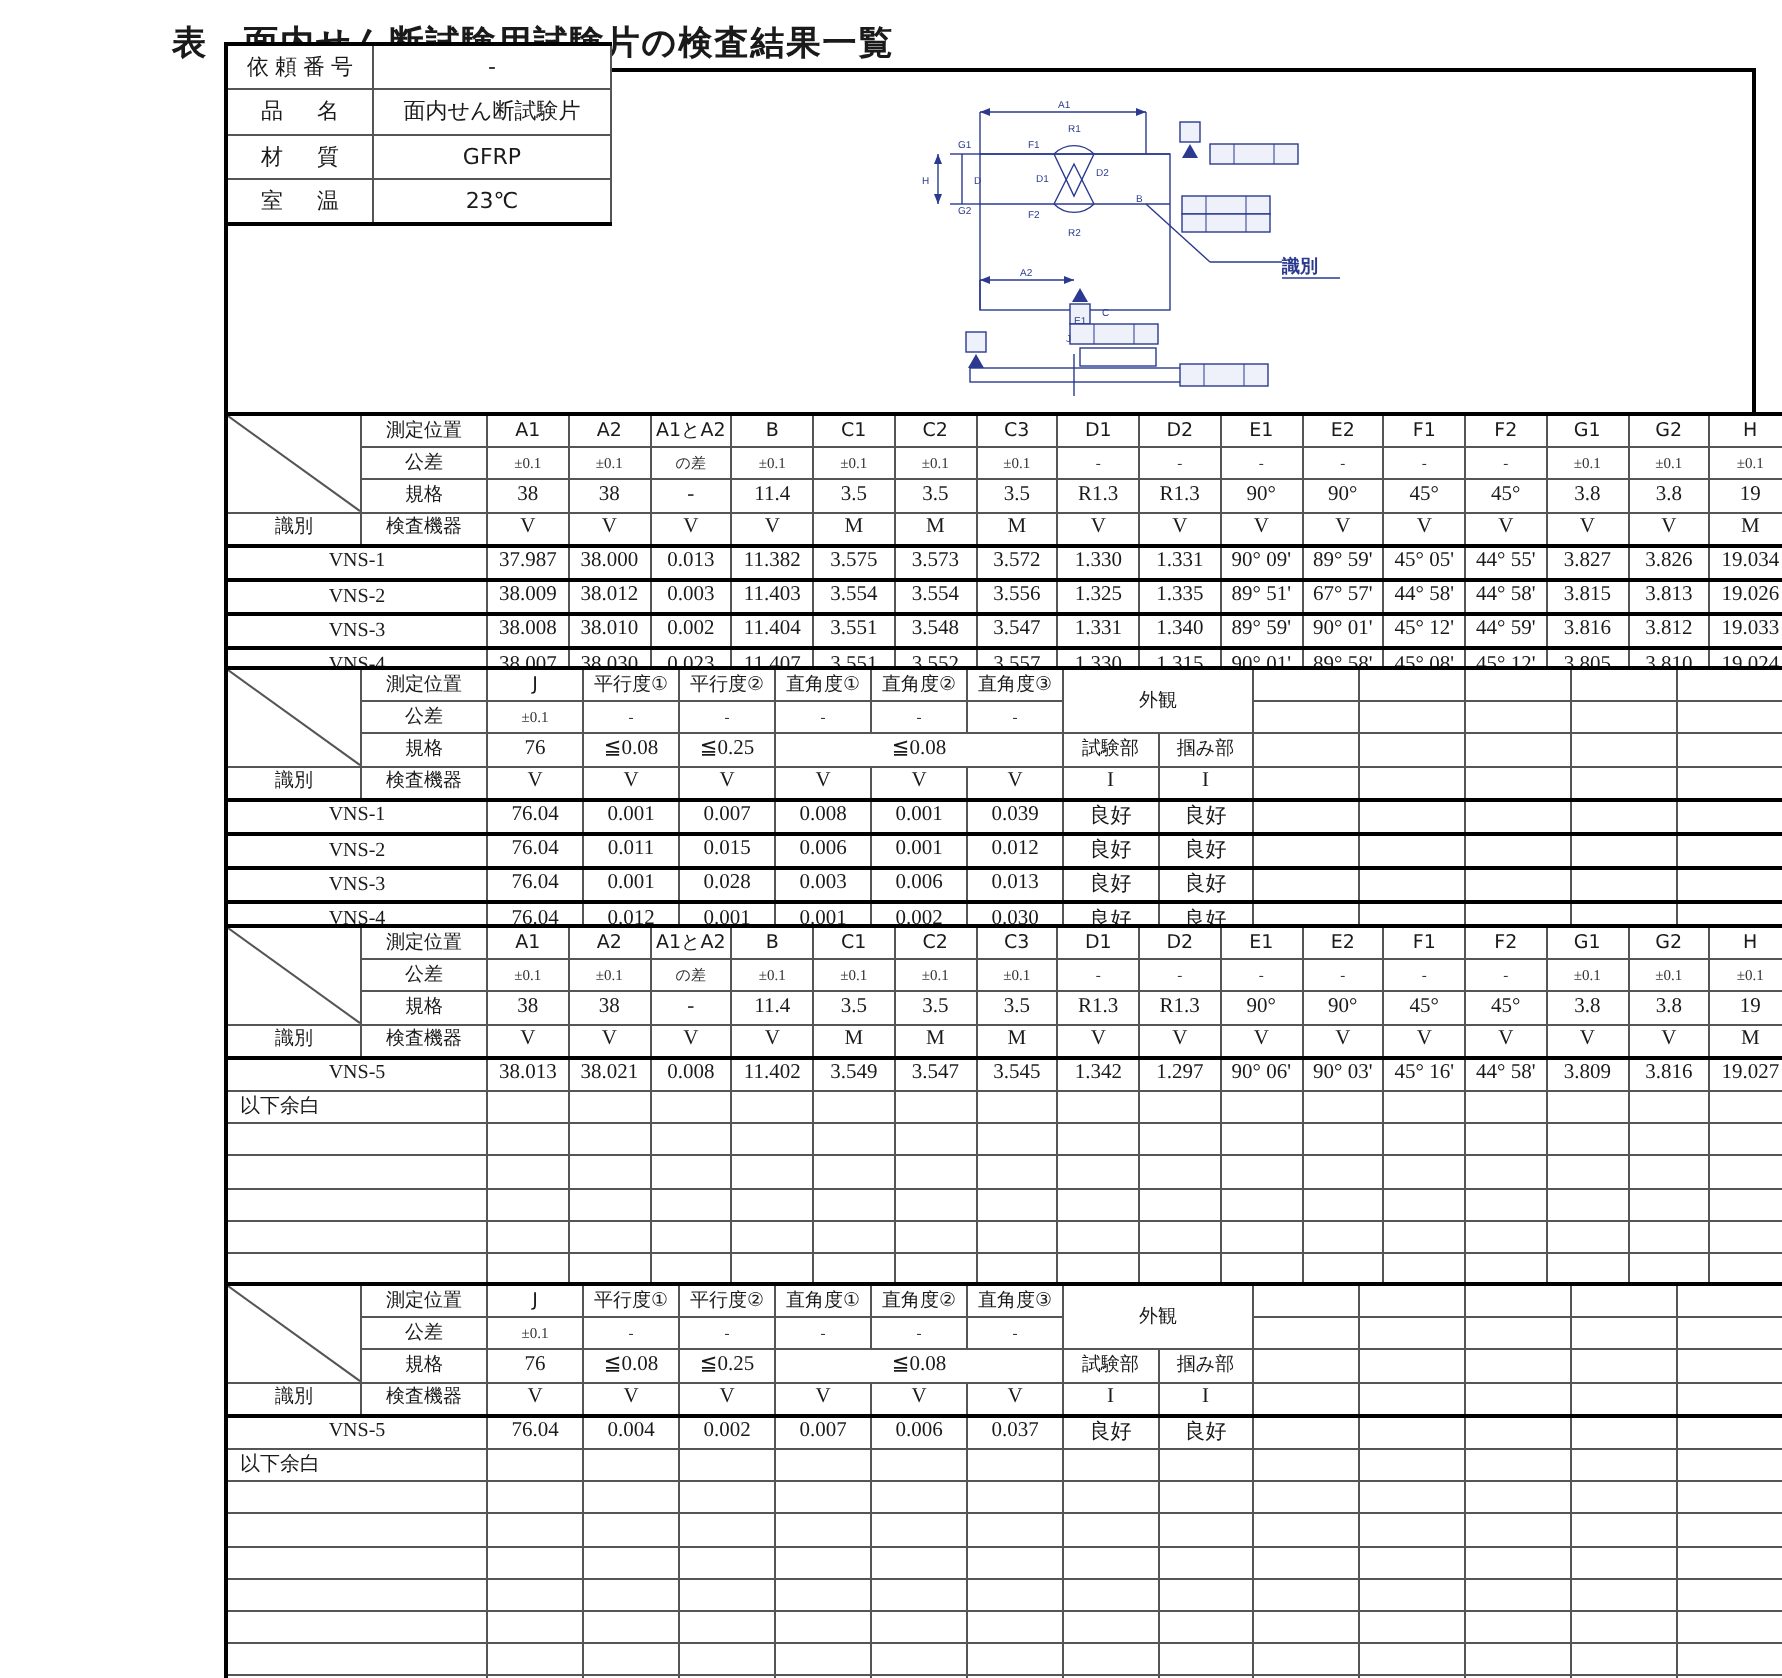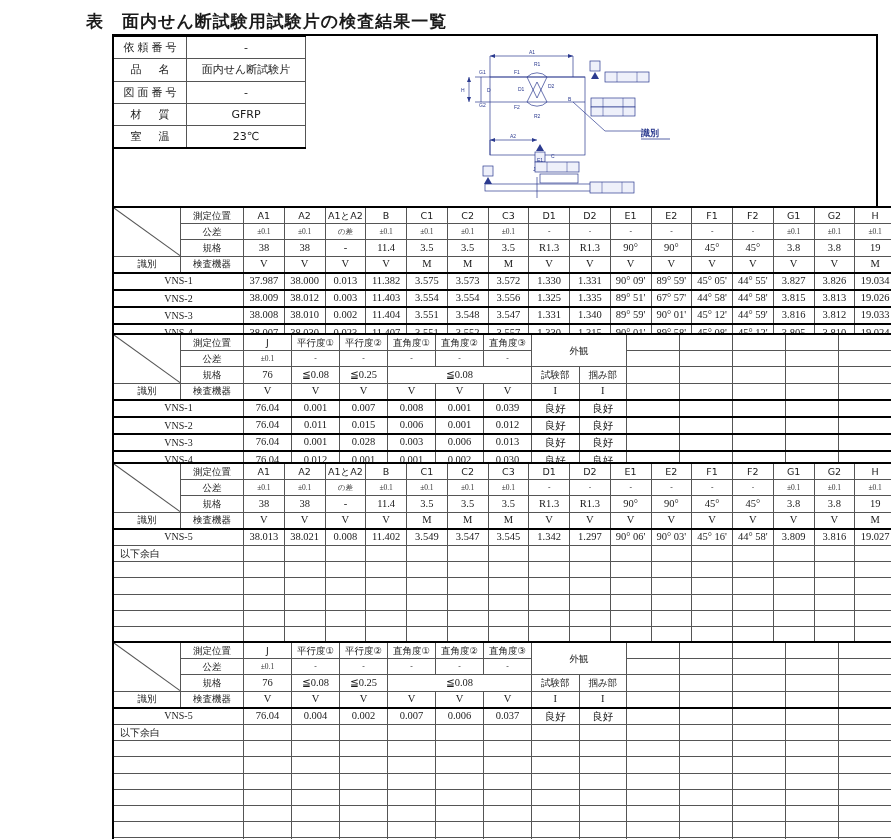--- a/index.html
+++ b/index.html
@@ -49,21 +49,21 @@
   }
   .thick-top { border-top: 2px solid #000 !important; }
   .thick-bottom { border-bottom: 2px solid #000 !important; }
   .thick-left { border-left: 2px solid #000 !important; }
   .thick-right { border-right: 2px solid #000 !important; }
 
   
   #info-table {
     position: absolute;
     left: 112px;
-    top: 35px;
+    top: 21px;
     width: 190px;
   }
   #info-table td {
     height: 21.3px;
     font-size: 11px;
   }
   #info-table td.label {
     width: 72px;
     letter-spacing: 3px;
     text-indent: 3px;
@@ -121,24 +121,20 @@
 
   <table class="grid" id="info-table">
     <tbody id="info-body">
         <tr>
           <td class="label jp thick-top thick-left">依頼番号</td>
           <td class="value jp thick-top">-</td>
         </tr>
         <tr>
           <td class="label jp thick-left">品　名</td>
           <td class="value jp">面内せん断試験片</td>
-        </tr>
-        <tr>
-          <td class="label jp thick-left">図面番号</td>
-          <td class="value jp">-</td>
         </tr>
         <tr>
           <td class="label jp thick-left">材　質</td>
           <td class="value jp">GFRP</td>
         </tr>
         <tr>
           <td class="label jp thick-bottom thick-left">室　温</td>
           <td class="value jp thick-bottom">23℃</td>
         </tr>
       </tbody>

